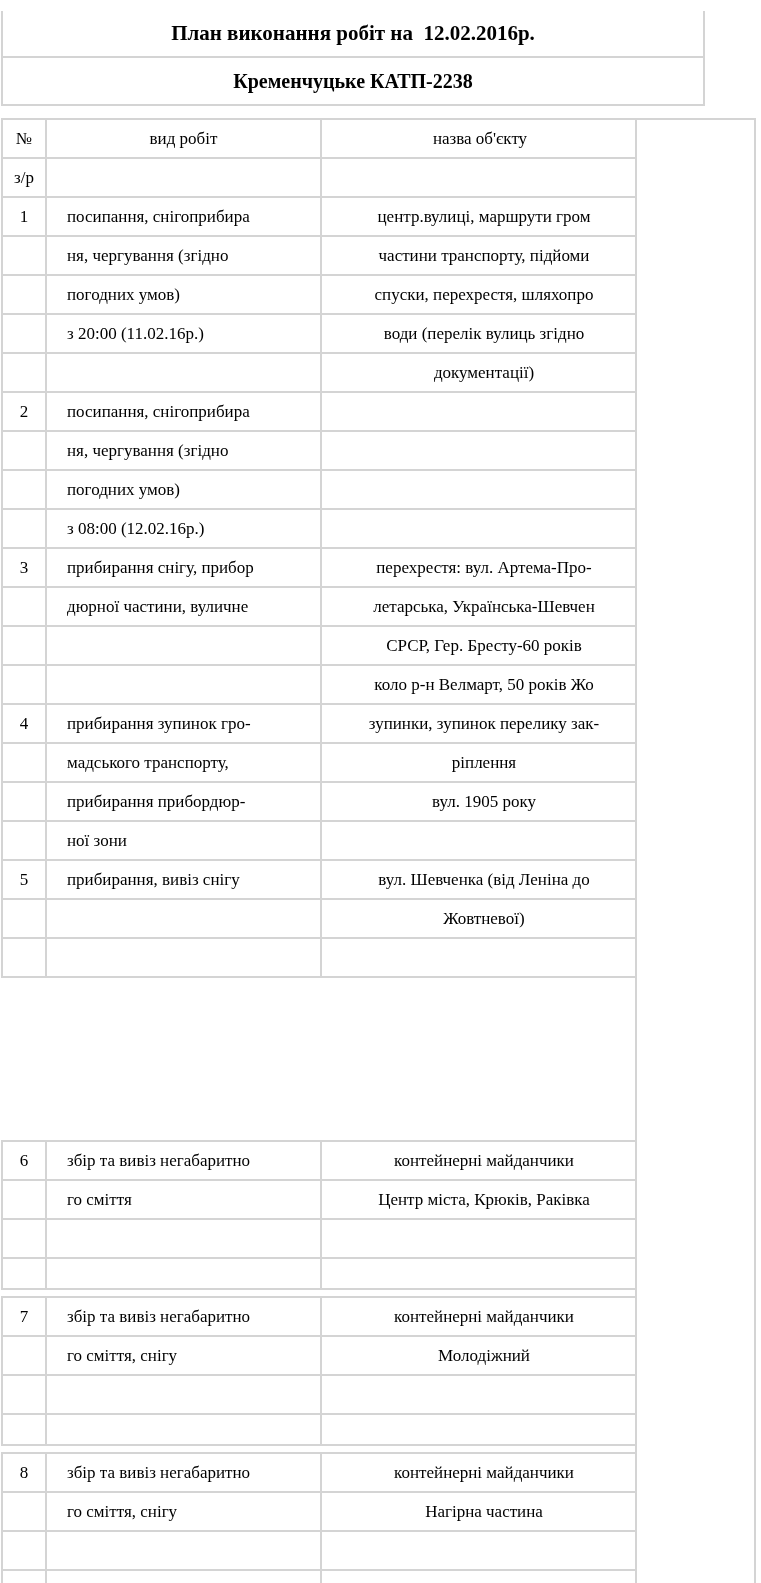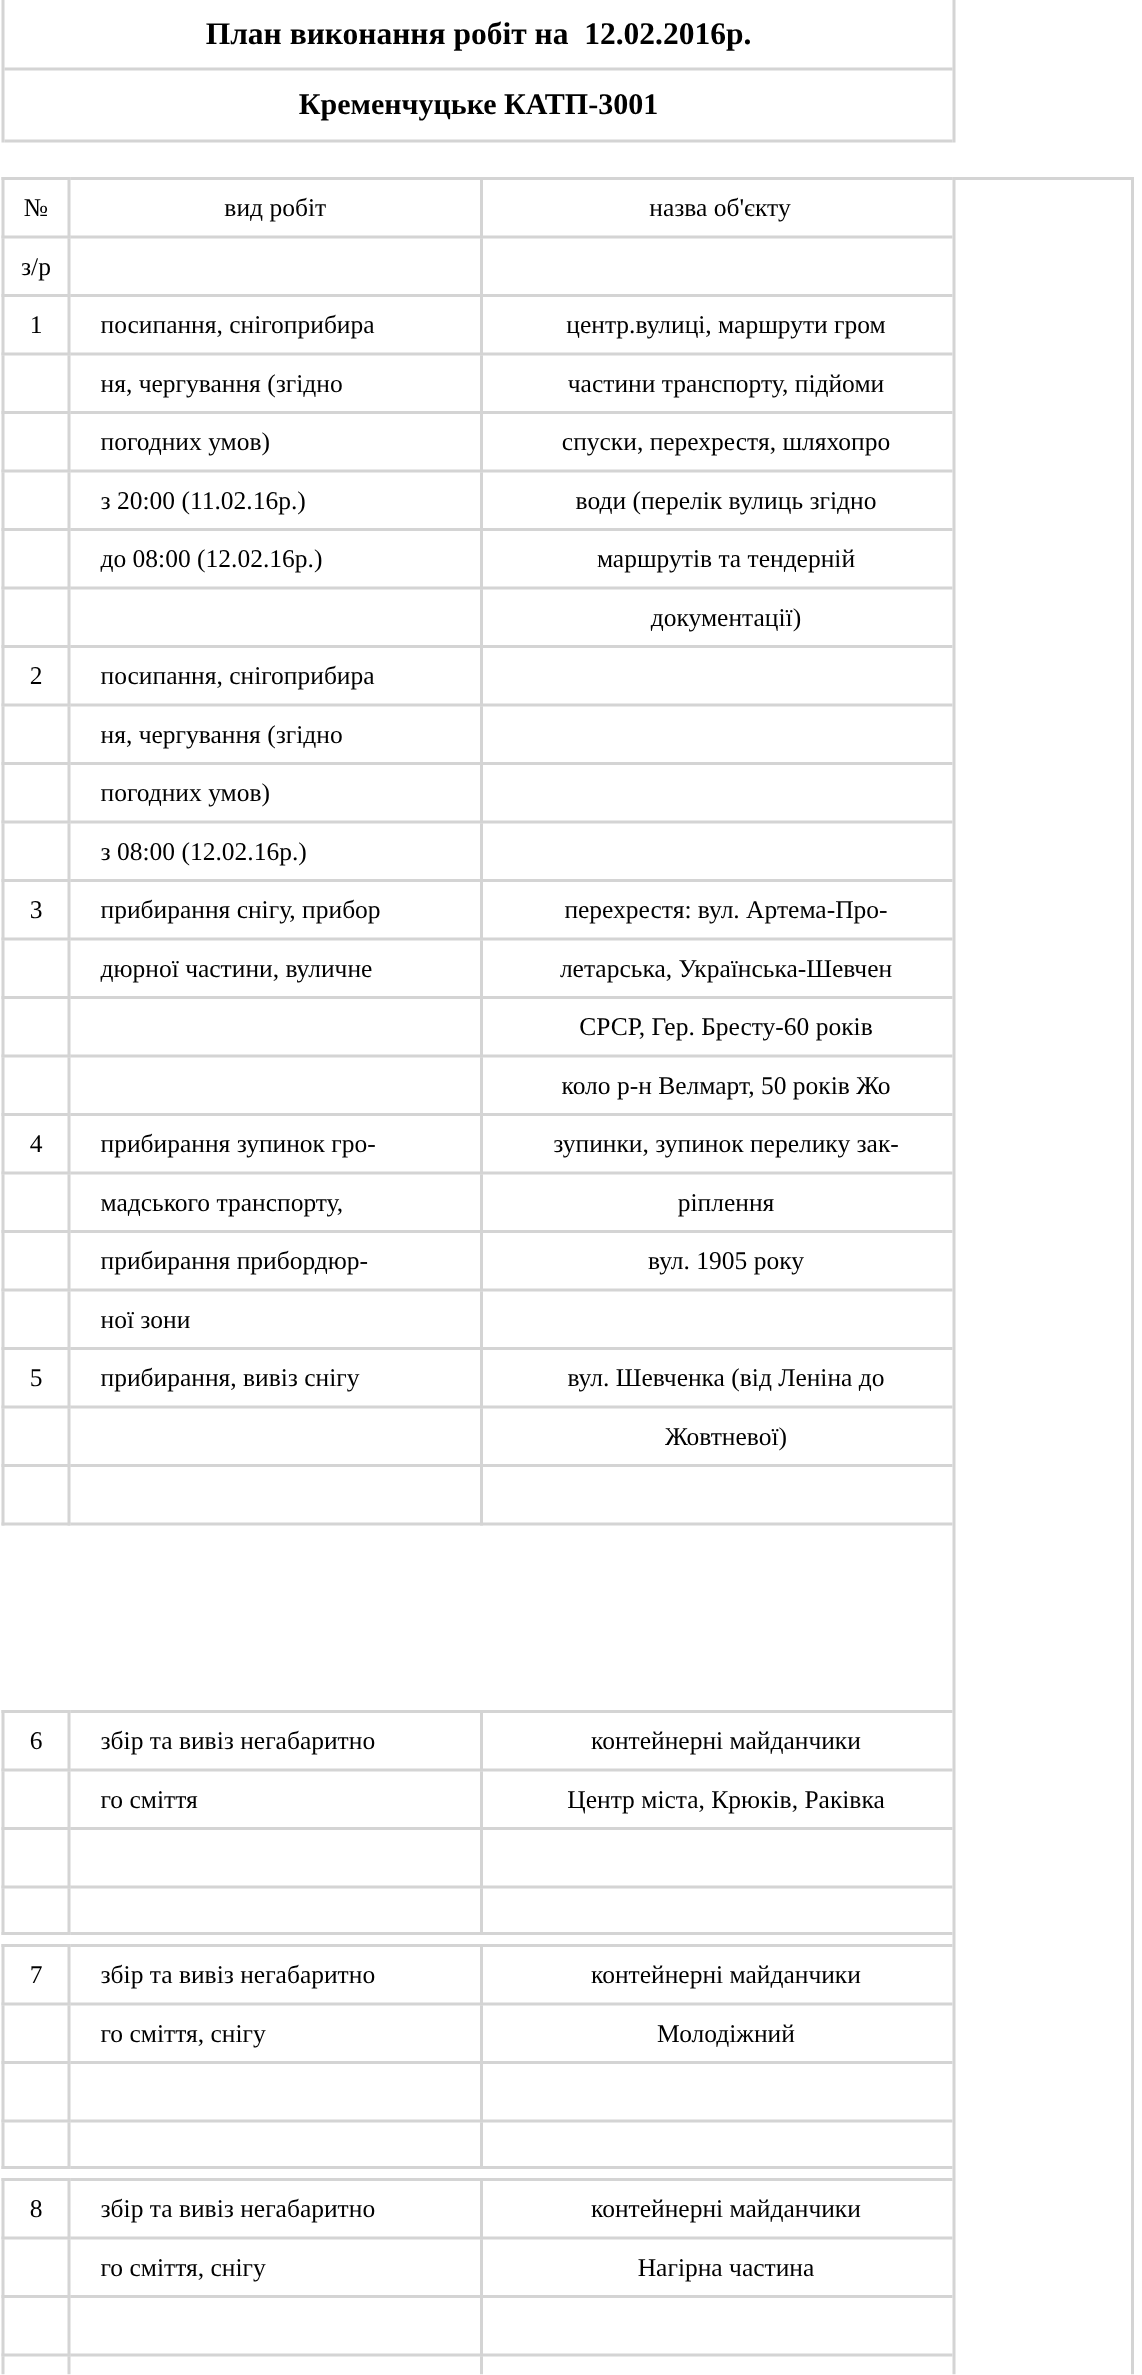--- a/index.html
+++ b/index.html
@@ -12,21 +12,21 @@
   .sheet{
     position:relative;
     width:761px;height:1583px;
     background:var(--bg-c);
     overflow:hidden;
     font-family:"Liberation Serif","DejaVu Serif",serif;
     color:var(--text-c);
   }
   
   .titlebox{
-    position:absolute;left:1px;top:0;width:636px;
+    position:absolute;left:1px;top:11px;width:704px;
     border-left:2px solid var(--border-c);
     border-right:2px solid var(--border-c);
   }
   .trow{
     display:flex;align-items:center;justify-content:center;
     font-weight:bold;text-align:center;white-space:pre;
     border-bottom:2px solid var(--border-c);
   }
   .trow.t1{height:47px;font-size:21px;}
   .trow.t2{height:48px;font-size:20px;}
@@ -61,21 +61,21 @@
     background:var(--bg-c);
   }
 </style>
 </head>
 <body>
 
 <div class="sheet">
 
   <div class="titlebox">
     <div class="trow t1">План виконання робіт на  12.02.2016р.</div>
-    <div class="trow t2">Кременчуцьке КАТП-3001</div>
+    <div class="trow t2">Кременчуцьке КАТП-2238</div>
   </div>
 
   <div id="blocks">
     <div class="block b0">
         <table>
           <tbody>
             <tr class="hdr">
               <td class="c1">№</td>
               <td class="c2">вид робіт</td>
               <td class="c3">назва об'єкту</td>
@@ -100,25 +100,20 @@
               <td class="c2">погодних умов)</td>
               <td class="c3">спуски, перехрестя, шляхопро</td>
             </tr>
             <tr>
               <td class="c1"></td>
               <td class="c2">з 20:00 (11.02.16р.)</td>
               <td class="c3">води (перелік вулиць згідно</td>
             </tr>
             <tr>
               <td class="c1"></td>
-              <td class="c2">до 08:00 (12.02.16р.)</td>
-              <td class="c3">маршрутів та тендерній</td>
-            </tr>
-            <tr>
-              <td class="c1"></td>
               <td class="c2"></td>
               <td class="c3">документації)</td>
             </tr>
             <tr>
               <td class="c1">2</td>
               <td class="c2">посипання, снігоприбира</td>
               <td class="c3"></td>
             </tr>
             <tr>
               <td class="c1"></td>

